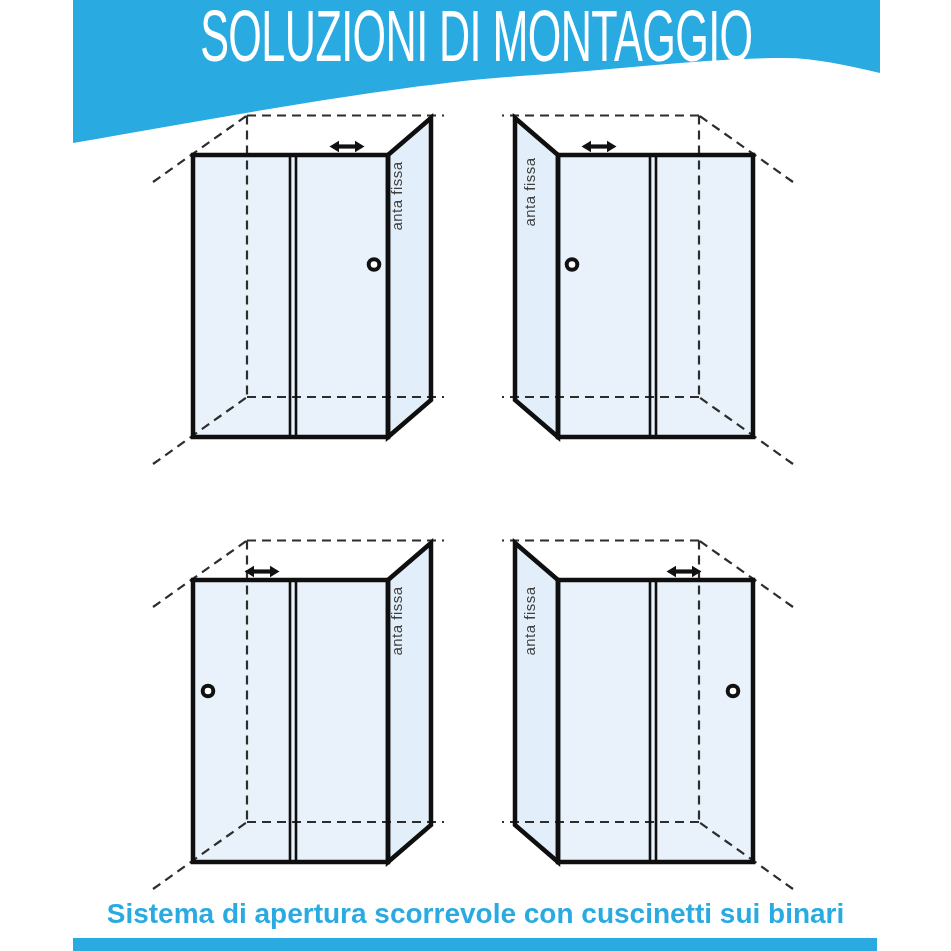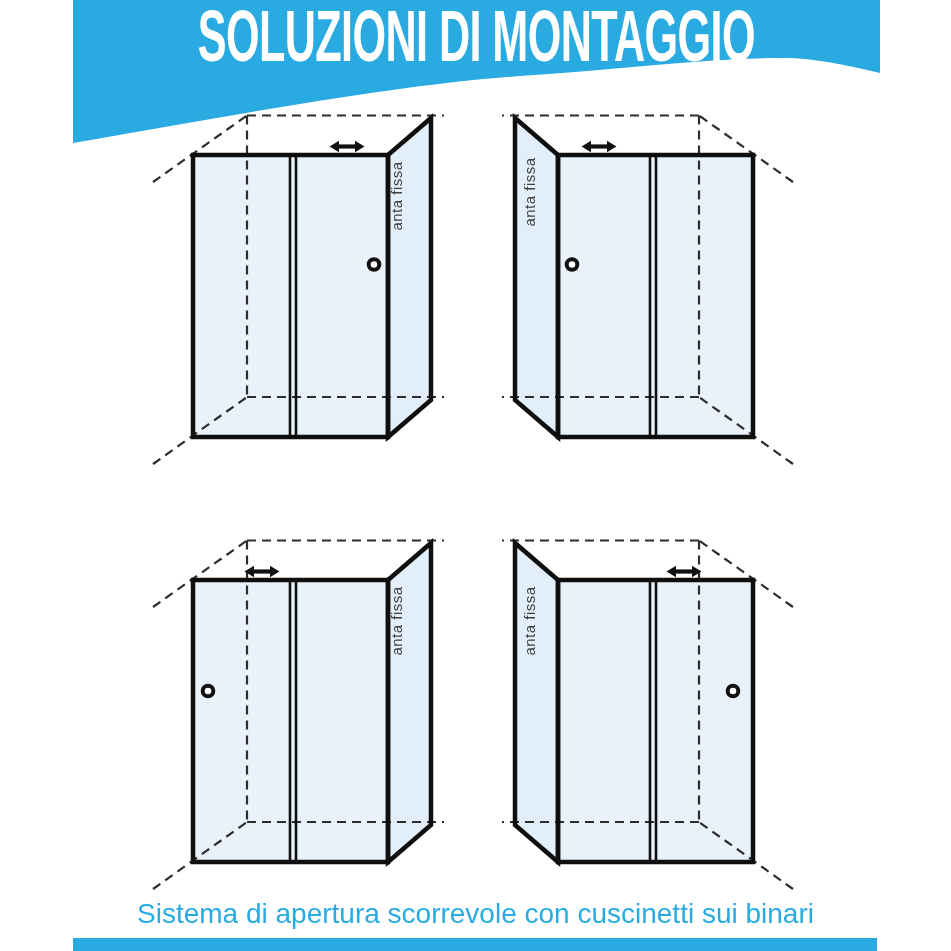--- a/index.html
+++ b/index.html
@@ -3,39 +3,39 @@
 <meta charset="utf-8">
 <style>
   html,body{margin:0;padding:0;background:#ffffff;}
   body{width:951px;height:951px;overflow:hidden;font-family:"Liberation Sans",sans-serif;}
   .page{position:relative;width:951px;height:951px;background:#ffffff;}
 
   
   .band-svg{position:absolute;left:0;top:0;display:block;}
   .title{position:absolute;left:73px;top:0;width:807px;height:72px;
          display:flex;align-items:center;justify-content:center;
-         color:#ffffff;font-weight:bold;font-size:72px;line-height:1;}
+         color:#ffffff;font-weight:normal;font-size:72px;line-height:1;}
   .title span{display:inline-block;transform:scaleX(0.60);transform-origin:center;
               white-space:nowrap;letter-spacing:-1px;}
 
   
   .diagrams-svg{position:absolute;left:0;top:0;display:block;}
   .glass{fill:#E9F2FA;}
   .glass-side{fill:#E2EEF9;}
   .outline{fill:none;stroke:#0f0f0f;stroke-width:4.5;stroke-linejoin:miter;}
   .dash{fill:none;stroke:#2d2d2d;stroke-width:2.2;stroke-dasharray:9 6;}
   .divider{fill:none;stroke:#0f0f0f;stroke-width:2.6;}
   .handle{fill:#ffffff;stroke:#111111;stroke-width:4;}
   .arrow{fill:#111111;stroke:none;}
   .panel-label{font-family:"Liberation Sans",sans-serif;font-size:15px;fill:#3f3f3f;
                letter-spacing:0.5px;text-anchor:middle;}
 
   
   .caption{position:absolute;left:0;top:899px;width:951px;text-align:center;
-           color:#29ABE2;font-weight:normal;font-size:28px;line-height:1.1;}
+           color:#29ABE2;font-weight:bold;font-size:28px;line-height:1.1;}
   .caption span{display:inline-block;white-space:nowrap;}
   .footer-bar{position:absolute;left:73px;top:938px;width:804px;height:13px;background:#29ABE2;}
 </style>
 </head>
 <body>
 
 <div class="page">
 
   <svg class="band-svg" width="951" height="160" viewBox="0 0 951 160">
     <path d="M73,0 H880 V73 C845,65 815,58 785,58 C705,58 615,70 520,76 C390,85 220,118 73,143 Z" fill="#29ABE2"></path>

